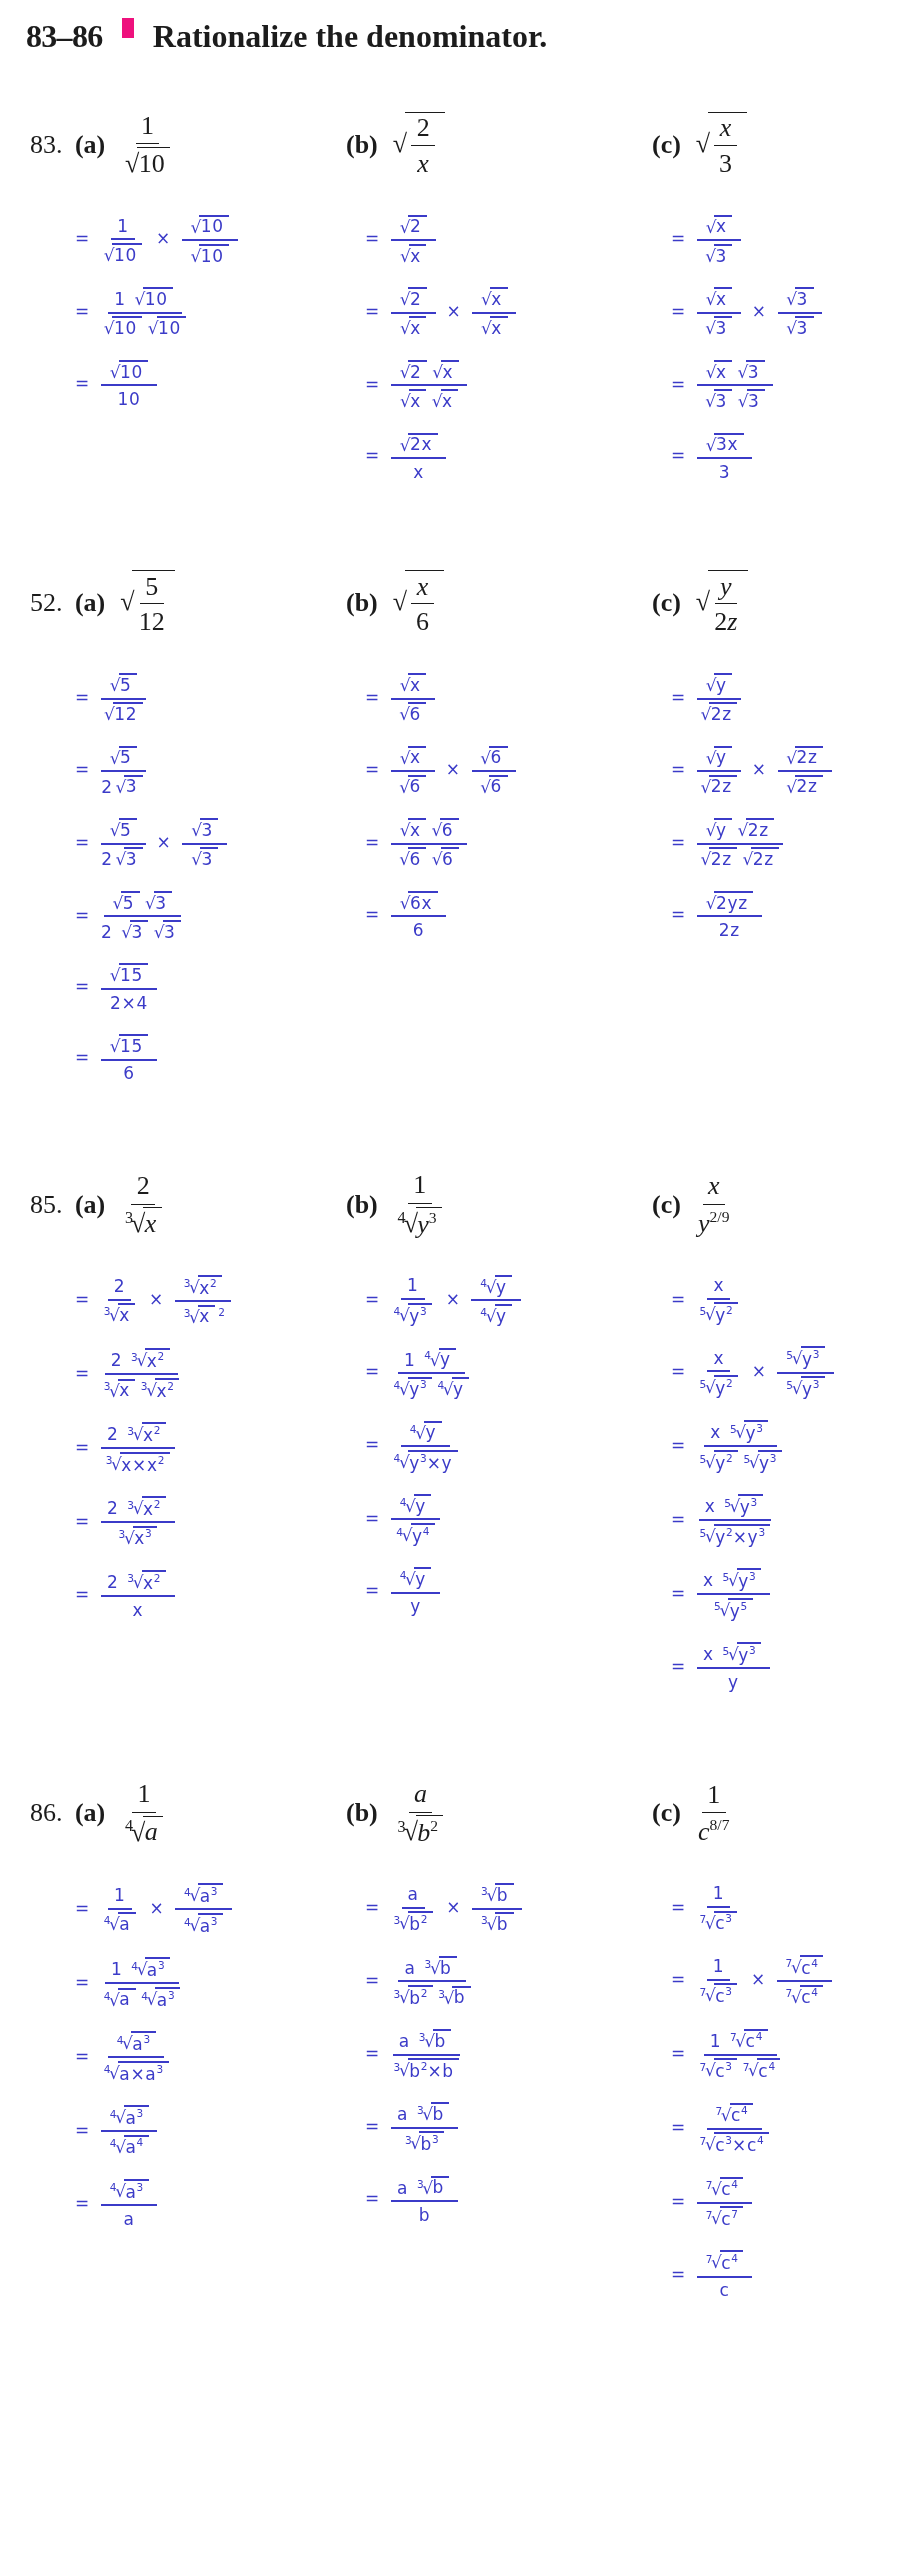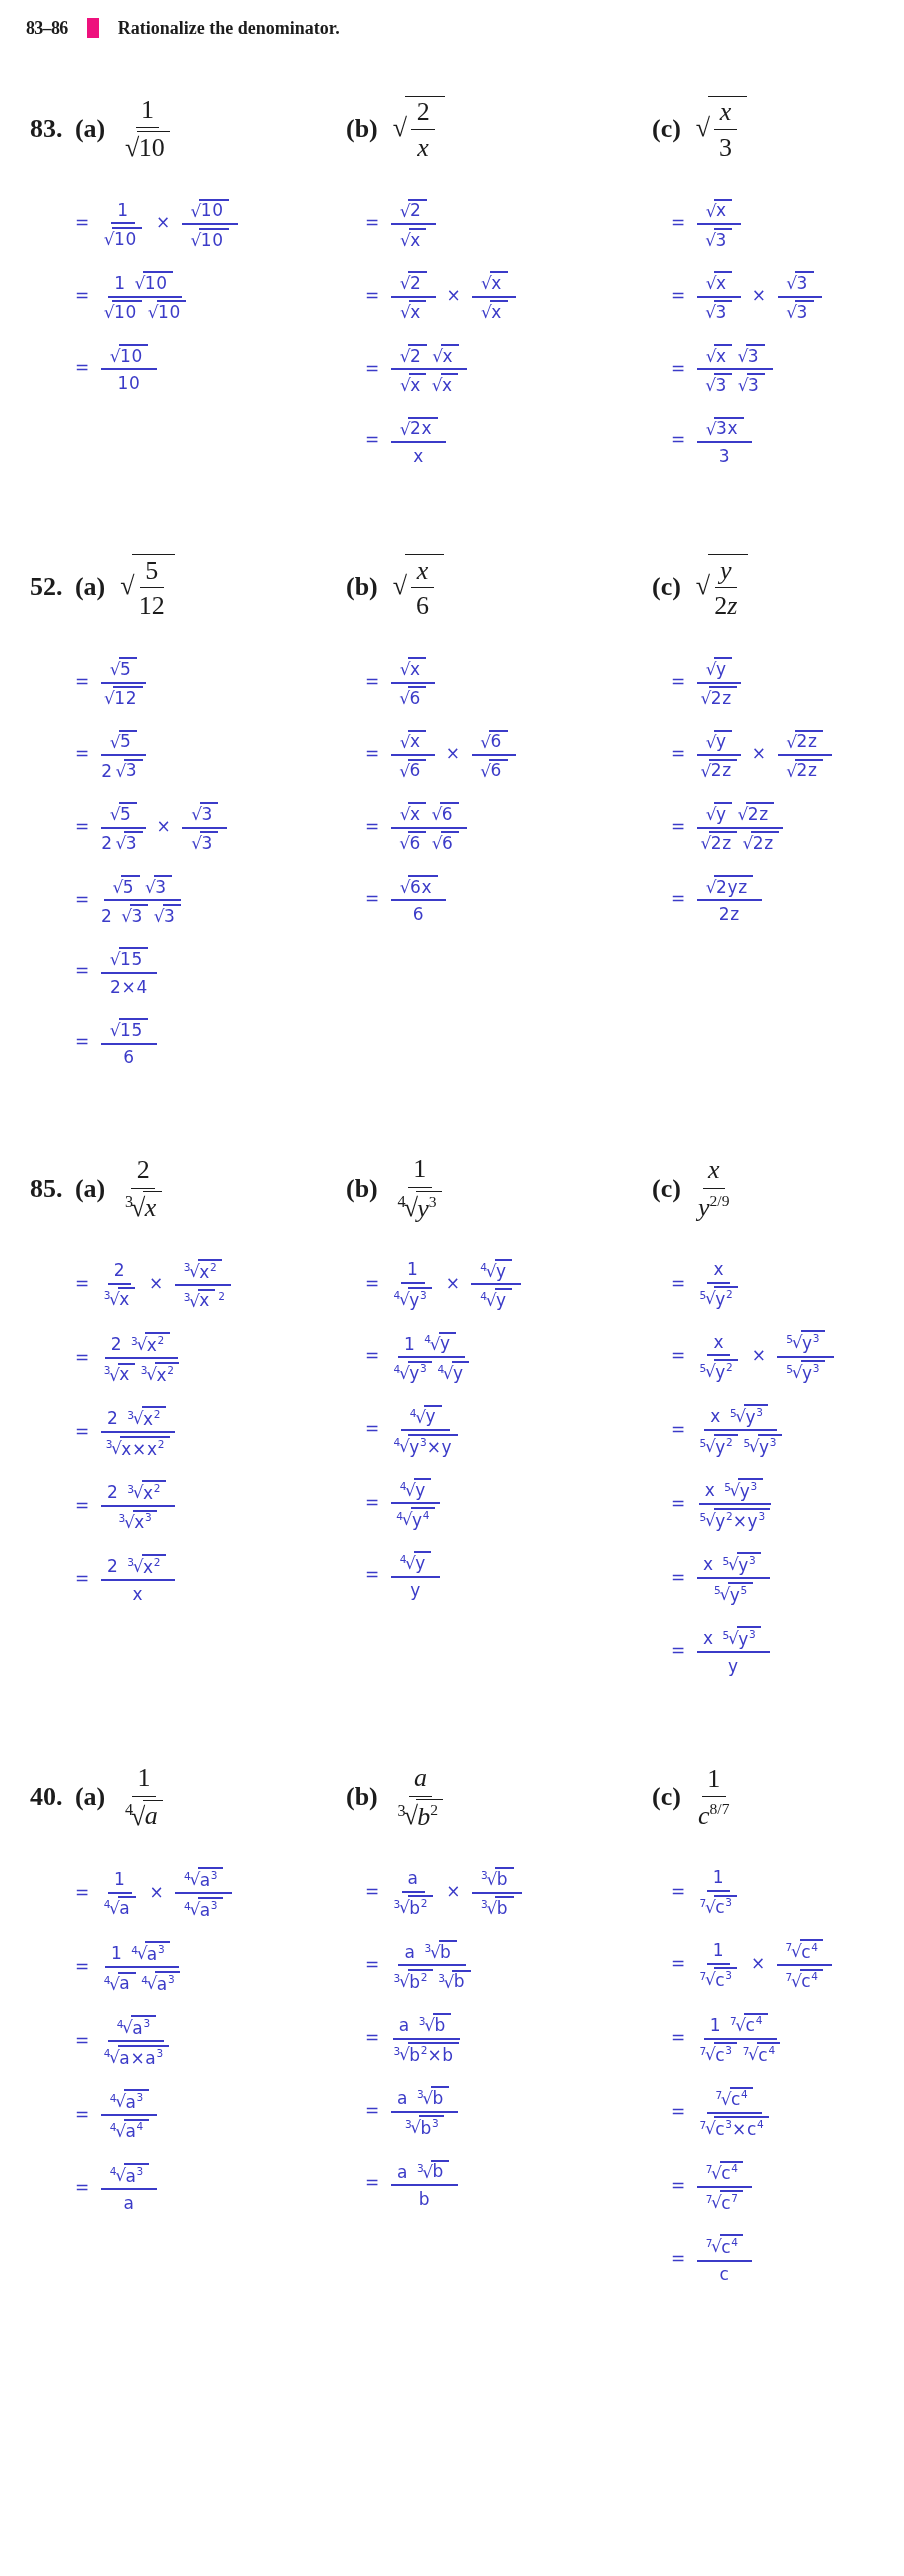--- a/index.html
+++ b/index.html
@@ -14,21 +14,21 @@
     box-sizing:border-box;
     padding:17.7px 20.4px 27px 26px;
     font-family:"Liberation Serif", serif;
     color:var(--printed);
   }
   
   .header{
     display:flex;
     align-items:flex-start;
     gap:19px;
-    font-size:18px;
+    font-size:32px;
     margin-bottom:39px;
   }
   .range{font-weight:bold;letter-spacing:-0.7px;}
   .square{
     width:12.3px;height:20.4px;
     background:var(--accent);
     display:inline-block;
     flex:0 0 auto;
   }
   .instruction{font-weight:bold;}
@@ -39,21 +39,21 @@
   .col--a{width:320px;padding-left:4.1px;}
   .col--b{width:306px;}
   .col--c{flex:1;}
   .prob-line{
     display:flex;
     align-items:center;
     gap:12.3px;
     font-size:26px;
     min-height:102px;
   }
-  .prob-num{font-weight:bold;}
+  .prob-num{font-weight:normal;}
   .part-label{font-weight:bold;}
   .expr{font-size:26px;}
   
   .work{
     margin-top:17.7px;
     padding-left:19px;
     font-family:"DejaVu Sans", sans-serif;
     color:var(--ink);
     font-size:17px;
     letter-spacing:0.7px;
@@ -413,21 +413,21 @@
               </span></div>
         </div>
       </div>
     </div>
   </section>
 
   <section class="problem">
     <div class="cols">
       <div class="col col--a">
         <div class="prob-line printed">
-          <span class="prob-num">40.</span>
+          <span class="prob-num">86.</span>
           <span class="part-label">(a)</span>
           <span class="expr"><span class="frac">
                 <span class="num">1</span>
                 <span class="den"><span class="rad"><span class="ridx">4</span><span class="rsign">√</span><span class="rbar"><i>a</i></span></span></span>
               </span></span>
         </div>
         <div class="work">
           <div class="work-line">= <span class="frac">
                 <span class="num">1</span>
                 <span class="den"><span class="rad"><span class="ridx">4</span><span class="rsign">√</span><span class="rbar">a</span></span></span>

